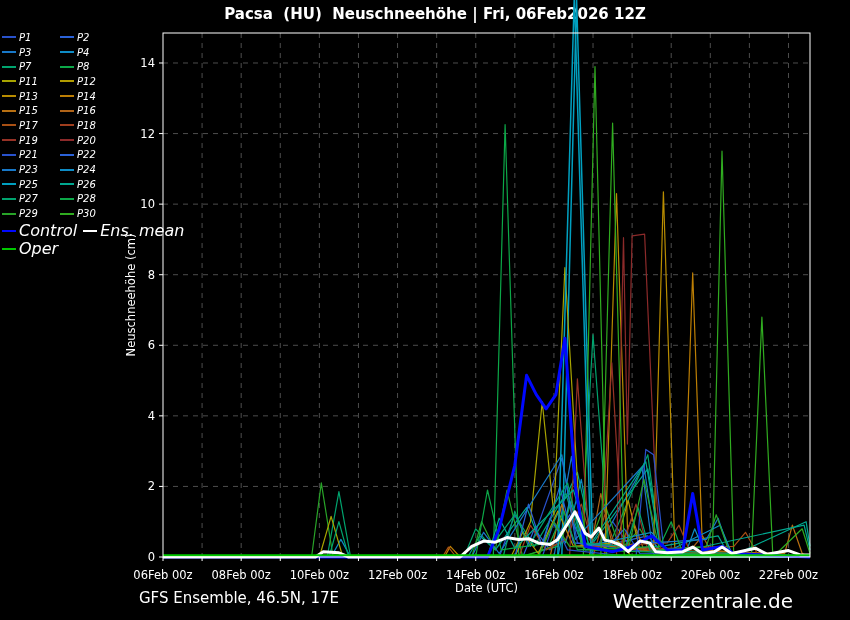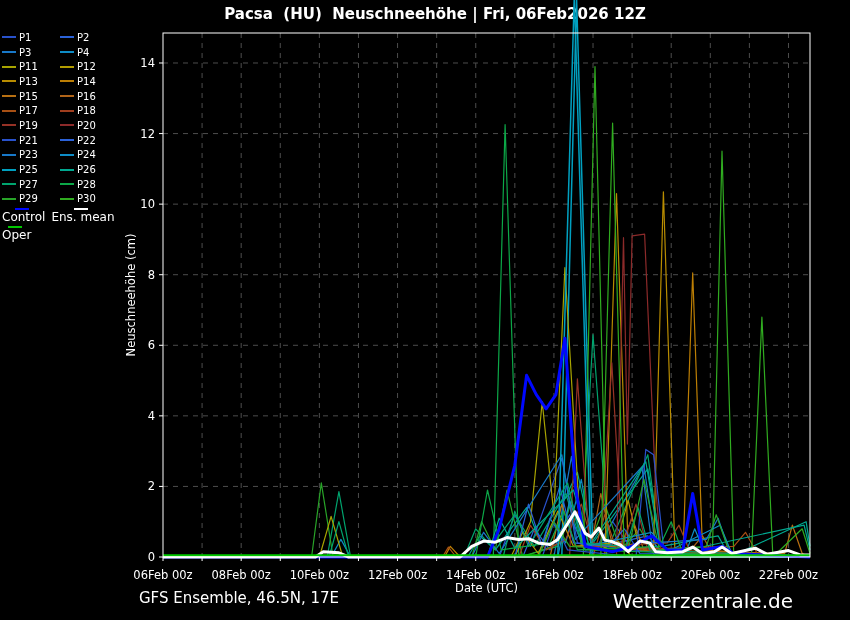--- a/index.html
+++ b/index.html
@@ -1,25 +1,25 @@
 <!DOCTYPE html>
 <html><head>
 <meta charset="utf-8">
 <style>
   html,body{margin:0;padding:0;background:#000;}
   body{width:850px;height:620px;position:relative;overflow:hidden;
        font-family:"DejaVu Sans",sans-serif;color:#fff;}
   .title{position:absolute;top:5px;left:10px;width:850px;text-align:center;
          font-weight:bold;font-size:15px;white-space:pre;}
   #plot{position:absolute;left:0;top:0;}
-  #legend{position:absolute;left:2px;top:30px;z-index:3;}
+  #legend{position:absolute;left:2px;top:30px;z-index:3;font-style:italic;}
   .lrow{display:flex;align-items:center;height:14.7px;}
   .lrow.big{height:16px;margin-top:2px;}
   .lcell{display:flex;align-items:center;width:58px;font-size:10px;}
-  .lrow.big .lcell{width:auto;margin-right:6px;font-size:12px;flex-direction:column;}
+  .lrow.big .lcell{width:auto;margin-right:6px;font-size:16px;}
   .swatch{width:14px;height:2px;margin-right:3px;flex:none;}
   .ylab{position:absolute;left:131px;top:295px;font-size:11.5px;
         transform:translate(-50%,-50%) rotate(-90deg);white-space:nowrap;}
   .xlab{position:absolute;left:0;top:581px;width:973px;text-align:center;font-size:11.5px;}
   .fleft{position:absolute;left:119px;top:589px;font-size:15px;margin-left:20px;}
   .fright{position:absolute;right:57px;top:589px;font-size:20px;}
 </style>
 </head>
 <body>
 
@@ -143,20 +143,30 @@
         <span class="swatch" style="background: rgb(24, 120, 200);"></span>
         <span>P3</span>
       </span>
       <span class="lcell">
         <span class="swatch" style="background: rgb(14, 140, 198);"></span>
         <span>P4</span>
       </span>
     </div>
     <div class="lrow">
       <span class="lcell">
+        <span class="swatch" style="background: rgb(0, 164, 110);"></span>
+        <span>P7</span>
+      </span>
+      <span class="lcell">
+        <span class="swatch" style="background: rgb(12, 168, 72);"></span>
+        <span>P8</span>
+      </span>
+    </div>
+    <div class="lrow">
+      <span class="lcell">
         <span class="swatch" style="background: rgb(168, 164, 0);"></span>
         <span>P11</span>
       </span>
       <span class="lcell">
         <span class="swatch" style="background: rgb(178, 156, 0);"></span>
         <span>P12</span>
       </span>
     </div>
     <div class="lrow">
       <span class="lcell">

